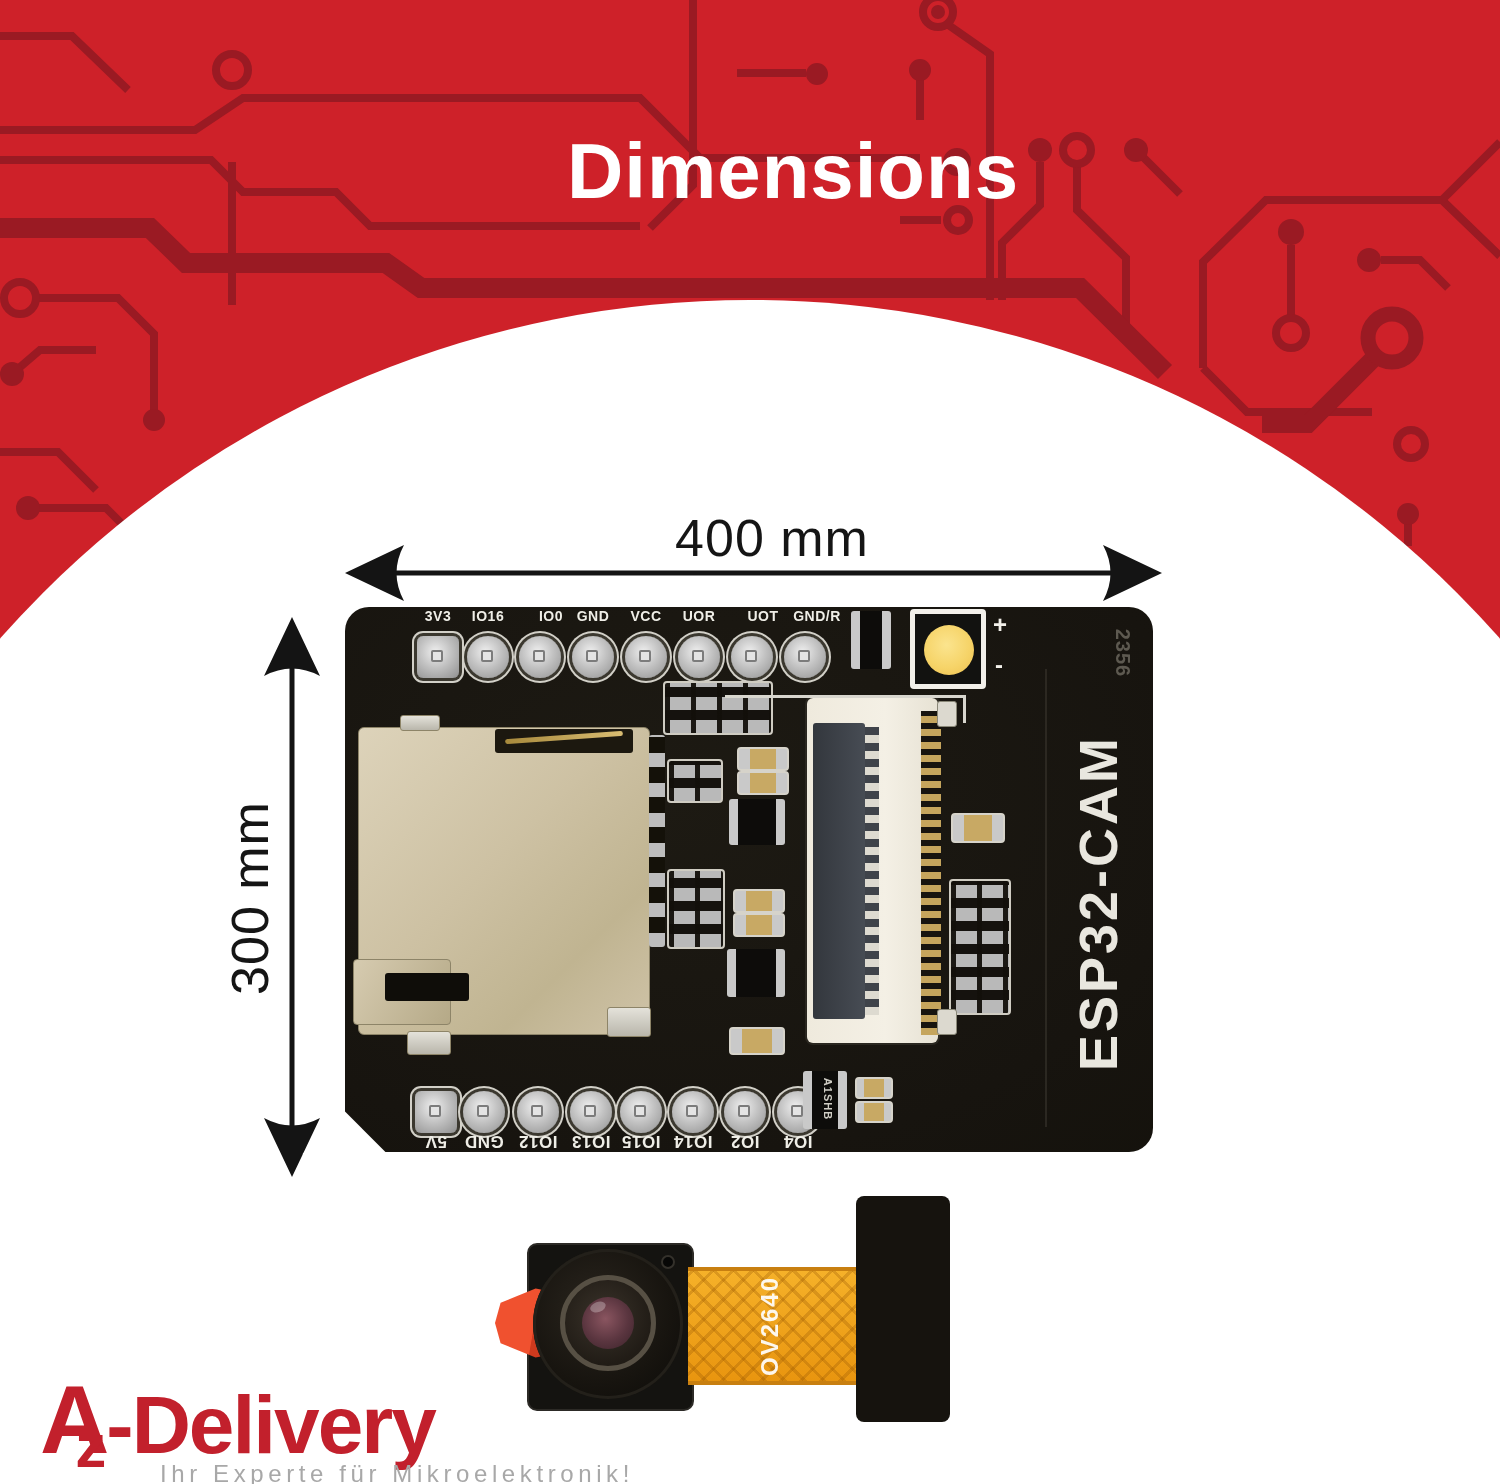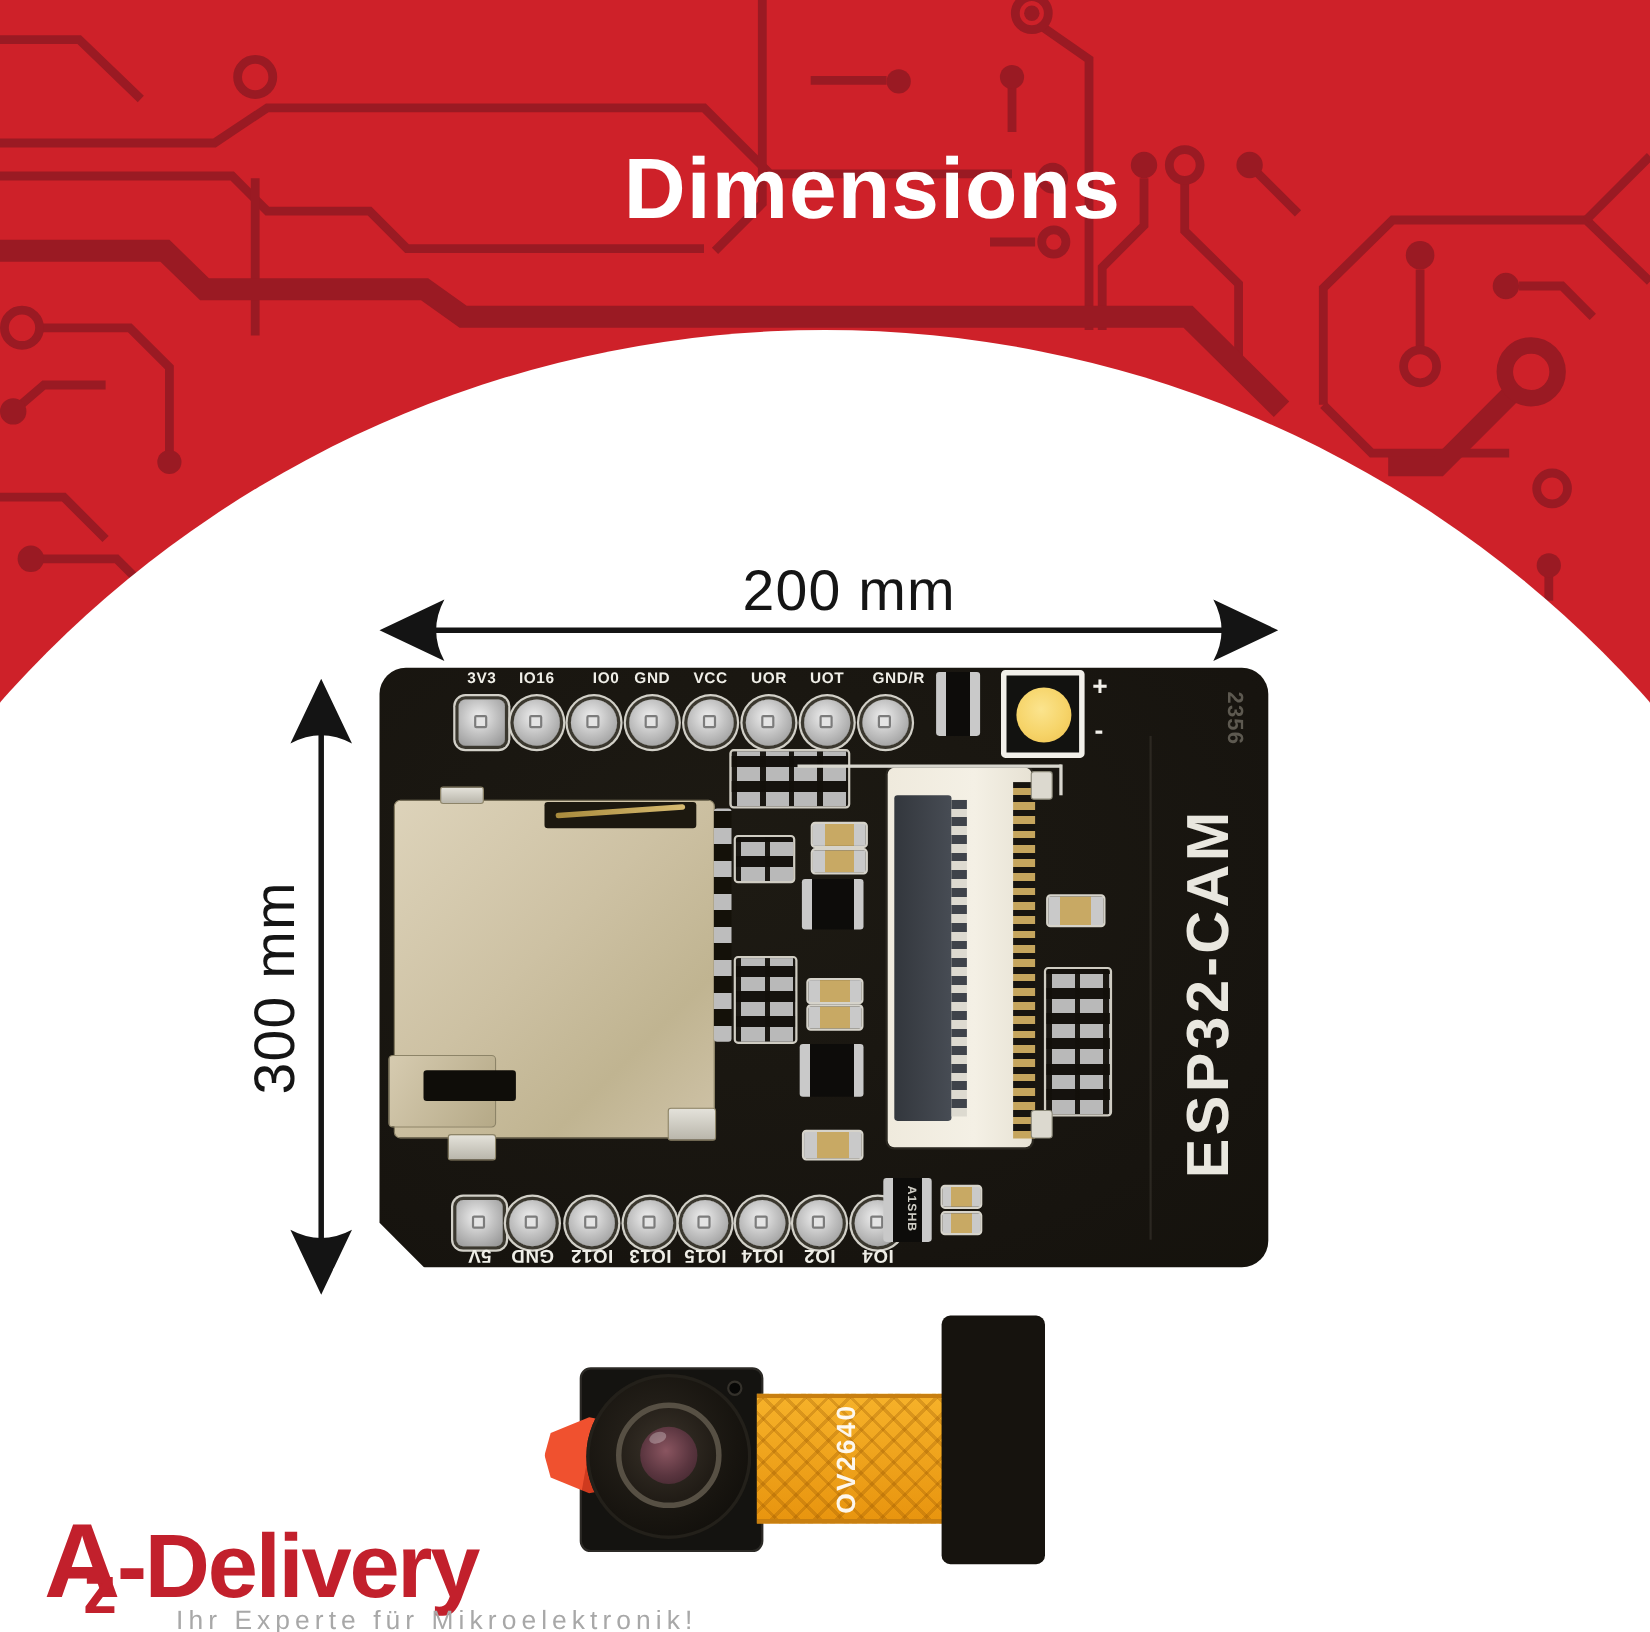--- a/index.html
+++ b/index.html
@@ -180,32 +180,32 @@
 <svg class="annot-svg" width="1500" height="1484" viewBox="0 0 1500 1484">
   <g stroke="#141414" stroke-width="5" fill="#141414">
     <line x1="365" y1="573" x2="1142" y2="573"></line>
     <path d="M345,573 L404,545 Q389,573 404,601 Z" stroke="none"></path>
     <path d="M1162,573 L1103,545 Q1118,573 1103,601 Z" stroke="none"></path>
     <line x1="292" y1="640" x2="292" y2="1155"></line>
     <path d="M292,617 L264,676 Q292,661 320,676 Z" stroke="none"></path>
     <path d="M292,1177 L264,1118 Q292,1133 320,1118 Z" stroke="none"></path>
   </g>
 </svg>
-<div class="dim-label dim-w">200 mm</div>
+<div class="dim-label dim-w">400 mm</div>
 <div class="dim-label dim-h">300 mm</div>
 
 <div class="board">
 
   <span class="pin-label" style="left:93px">3V3</span>
   <span class="pin-label" style="left:143px">IO16</span>
   <span class="pin-label" style="left:206px">IO0</span>
   <span class="pin-label" style="left:248px">GND</span>
   <span class="pin-label" style="left:301px">VCC</span>
   <span class="pin-label" style="left:354px">UOR</span>
-  <span class="pin-label" style="left:407px">UOT</span>
+  <span class="pin-label" style="left:418px">UOT</span>
   <span class="pin-label" style="left:472px">GND/R</span>
 
   <div class="pad square" style="left:72px;top:29px"></div>
   <div class="pad" style="left:122px;top:29px"></div>
   <div class="pad" style="left:174px;top:29px"></div>
   <div class="pad" style="left:227px;top:29px"></div>
   <div class="pad" style="left:280px;top:29px"></div>
   <div class="pad" style="left:333px;top:29px"></div>
   <div class="pad" style="left:386px;top:29px"></div>
   <div class="pad" style="left:439px;top:29px"></div>

